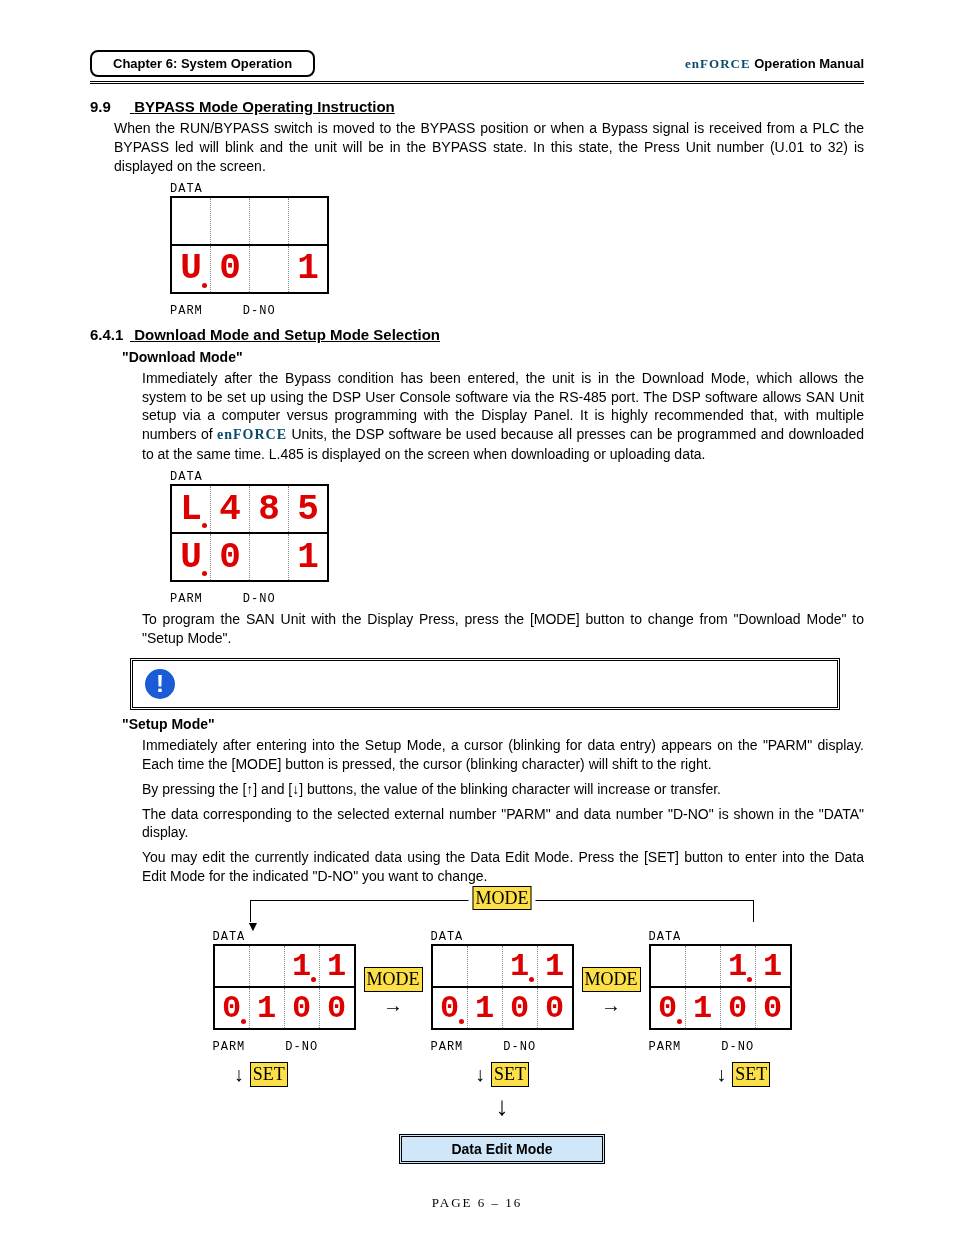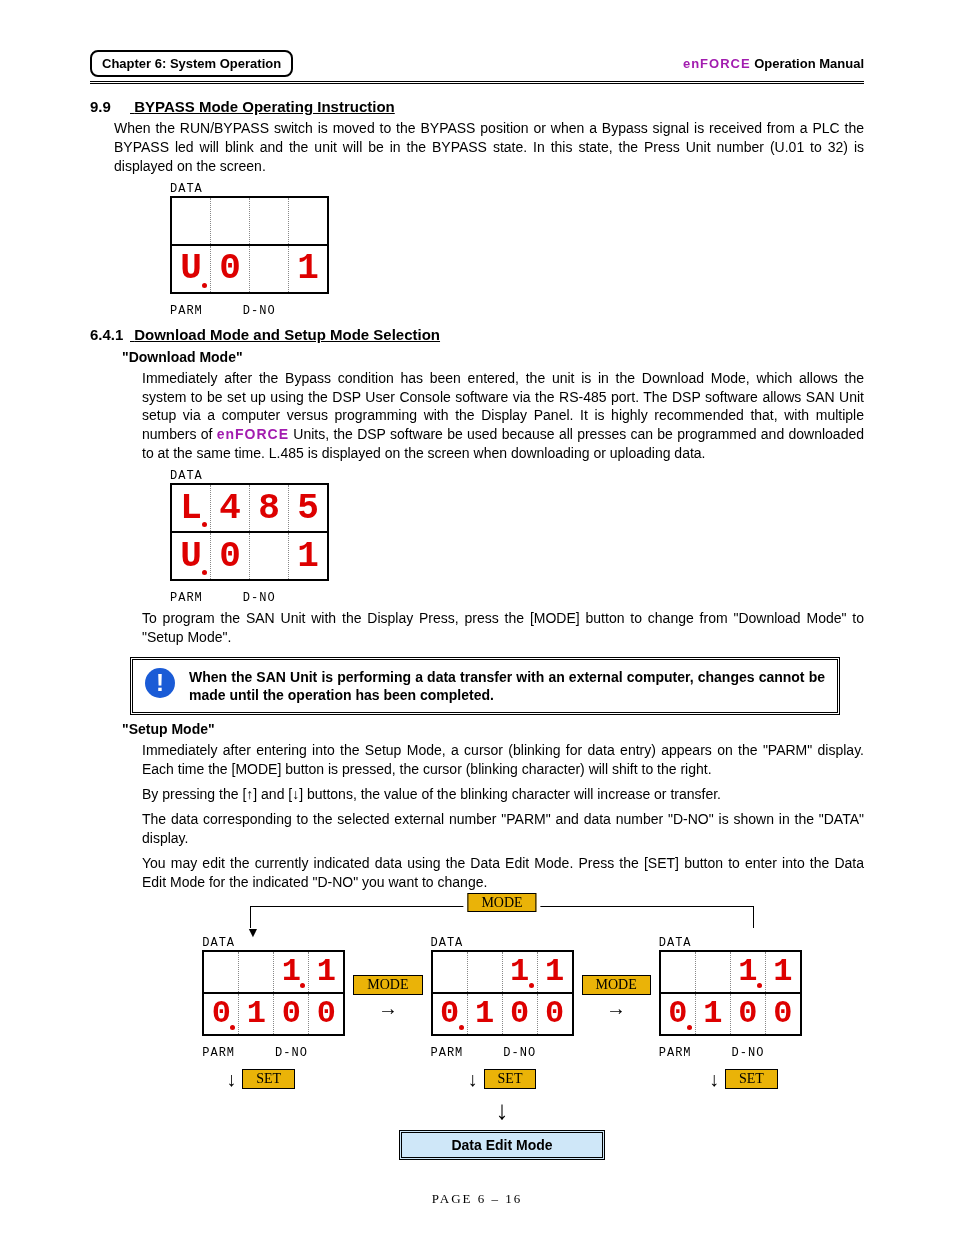--- a/index.html
+++ b/index.html
@@ -14,26 +14,26 @@
   }
   .header-row {
     display: flex;
     justify-content: space-between;
     align-items: center;
     margin-bottom: 4px;
   }
   .chapter-box {
     border: 2px solid #000;
     border-radius: 8px;
-    padding: 4px 10px;
+    padding: 4px 21px;
     font-weight: bold;
     font-size: 13px;
   }
   .manual-title { font-size: 13px; font-weight: bold; }
-  .brand { color: #a21caf; font-weight: bold; font-family: Liberation Sans, sans-serif; letter-spacing: 1px; white-space: nowrap; margin-top: 12px; }
+  .brand { color: #0c4a6e; font-weight: bold; font-family: Liberation Serif, serif; letter-spacing: 1px; white-space: nowrap; margin-top: 12px; }
   .hr-double { border-top: 3px double #000; margin: 2px 0 14px 0; }
   .section-4 { font-size: 15px; font-weight: bold; text-decoration: underline; margin: 8px 0 4px 0; }
   .section-4 .num { display:inline-block; width: 40px; }
   .body-indent { margin: 4px 0 6px 24px; text-align: justify; line-height: 1.35; }
   .body-indent2 { margin: 4px 0 6px 52px; text-align: justify; line-height: 1.35; }
   .subhead { font-weight: bold; margin: 6px 0 0 32px; }
 
   
   .panel-wrap { margin: 4px 0 4px 80px; }
   .panel-label { font-family: "Courier New", monospace; font-size: 12px; letter-spacing: 1px; }
@@ -53,37 +53,37 @@
 
   .note-box { border: 3px double #000; margin: 10px 24px 6px 40px; padding: 8px 12px; display:flex; gap:14px; align-items:flex-start;}
   .note-icon { width:30px; height:30px; background:#1a5bd6; border-radius:50%; display:flex; align-items:center; justify-content:center; color:#fff; font-weight:bold; font-size:24px; flex-shrink:0;}
   .note-text { font-weight:bold; text-align:justify; line-height:1.3; }
 
   .flow { margin: 14px 0 0 50px; position: relative; }
   .flow-row { display:flex; align-items:center; gap:8px; justify-content:center;}
   .flow-panel-wrap { display:flex; flex-direction:column; align-items:flex-start;}
   .flow-panel-wrap .panel-label { align-self:flex-start; }
   .flow .seg-cell { width:34px; height:40px; font-size:32px; }
-  .btn-label { border:1px solid #000; padding:1px 13px; font-size:14px; background:#eab308; font-family:"Times New Roman", serif;}
+  .btn-label { border:1px solid #000; padding:1px 2px; font-size:18px; background:#fde047; font-family:"Times New Roman", serif;}
   .arrow { font-size:20px; font-weight:bold; }
   .vcol { display:flex; flex-direction:column; align-items:center; gap:2px; }
 
   .mode-top-bar { position:relative; height:28px; margin: 0 0 2px 0; }
   .mode-top-line { position:absolute; top:0; left:110px; right:110px; border-top:1px solid #000; height:0; }
   .mode-top-center { position:absolute; top:-12px; left:50%; transform:translateX(-50%); background:#fff; padding:0 4px; }
   .mode-top-vleft  { position:absolute; left:110px;  top:0; width:0; height:22px; border-left:1px solid #000;}
   .mode-top-vright { position:absolute; right:110px; top:0; width:0; height:22px; border-left:1px solid #000;}
   .mode-top-arrowhead { position:absolute; left:106px; top:18px; font-size:14px;}
 
   .set-row { display:flex; justify-content:space-around; margin-top:8px; }
   .set-col { display:flex; align-items:center; gap:6px; }
   .down-arrow { font-size:20px; font-weight:bold; }
 
   .big-down { text-align:center; font-size:26px; font-weight:bold; margin:4px 0 2px 0;}
-  .edit-box { border:3px double #000; background:#cfe7f8; width:200px; margin:4px auto; text-align:center; padding:4px 0; font-weight:bold;}
+  .edit-box { border:3px double #000; background:#cfe7f8; width:200px; margin:12px auto; text-align:center; padding:4px 0; font-weight:bold;}
 
   .page-footer { text-align:center; font-family:"Times New Roman", serif; font-size:13px; letter-spacing:2px; margin-top:31px;}
   .panel-small .seg-cell { width:34px; height:40px; font-size:32px;}
 </style>
 </head>
 <body>
 
 <div class="header-row">
   <div class="chapter-box">Chapter 6: System Operation</div>
   <div class="manual-title">
@@ -159,21 +159,20 @@
   <div class="bot-labels">
     <span class="panel-label">PARM</span>
     <span class="panel-label">D-NO</span>
   </div>
 </div>
 
 <div class="body-indent2">To program the SAN Unit with the Display Press, press the [MODE] button to change from "Download Mode" to "Setup Mode".</div>
 
 <div class="note-box">
   <div class="note-icon">!</div>
-  <div class="note-text">When the SAN Unit is performing a data transfer with an external computer, changes cannot be made until the operation has been completed.</div>
 </div>
 
 <div class="subhead">"Setup Mode"</div>
 <div class="body-indent2">Immediately after entering into the Setup Mode, a cursor (blinking for data entry) appears on the "PARM" display. Each time the [MODE] button is pressed, the cursor (blinking character) will shift to the right.</div>
 <div class="body-indent2">By pressing the [↑] and [↓] buttons, the value of the blinking character will increase or transfer.</div>
 <div class="body-indent2">The data corresponding to the selected external number "PARM" and data number "D-NO" is shown in the "DATA" display.</div>
 <div class="body-indent2">You may edit the currently indicated data using the Data Edit Mode. Press the [SET] button to enter into the Data Edit Mode for the indicated "D-NO" you want to change.</div>
 
 <div class="flow">
   <div class="mode-top-bar">

